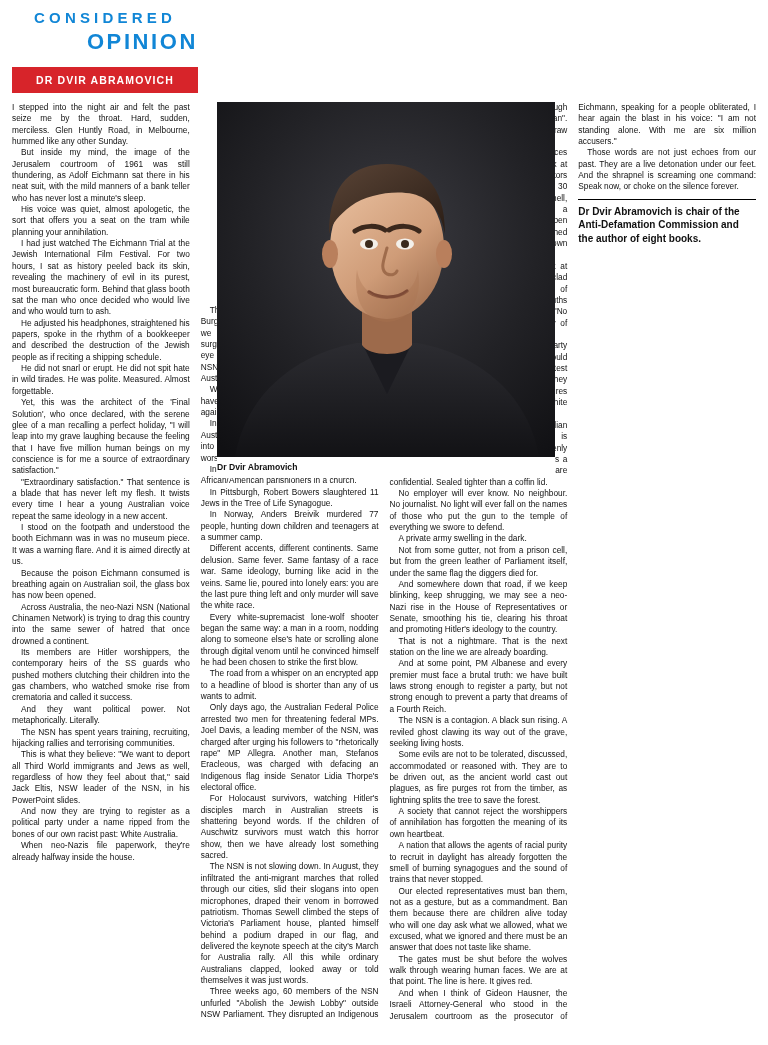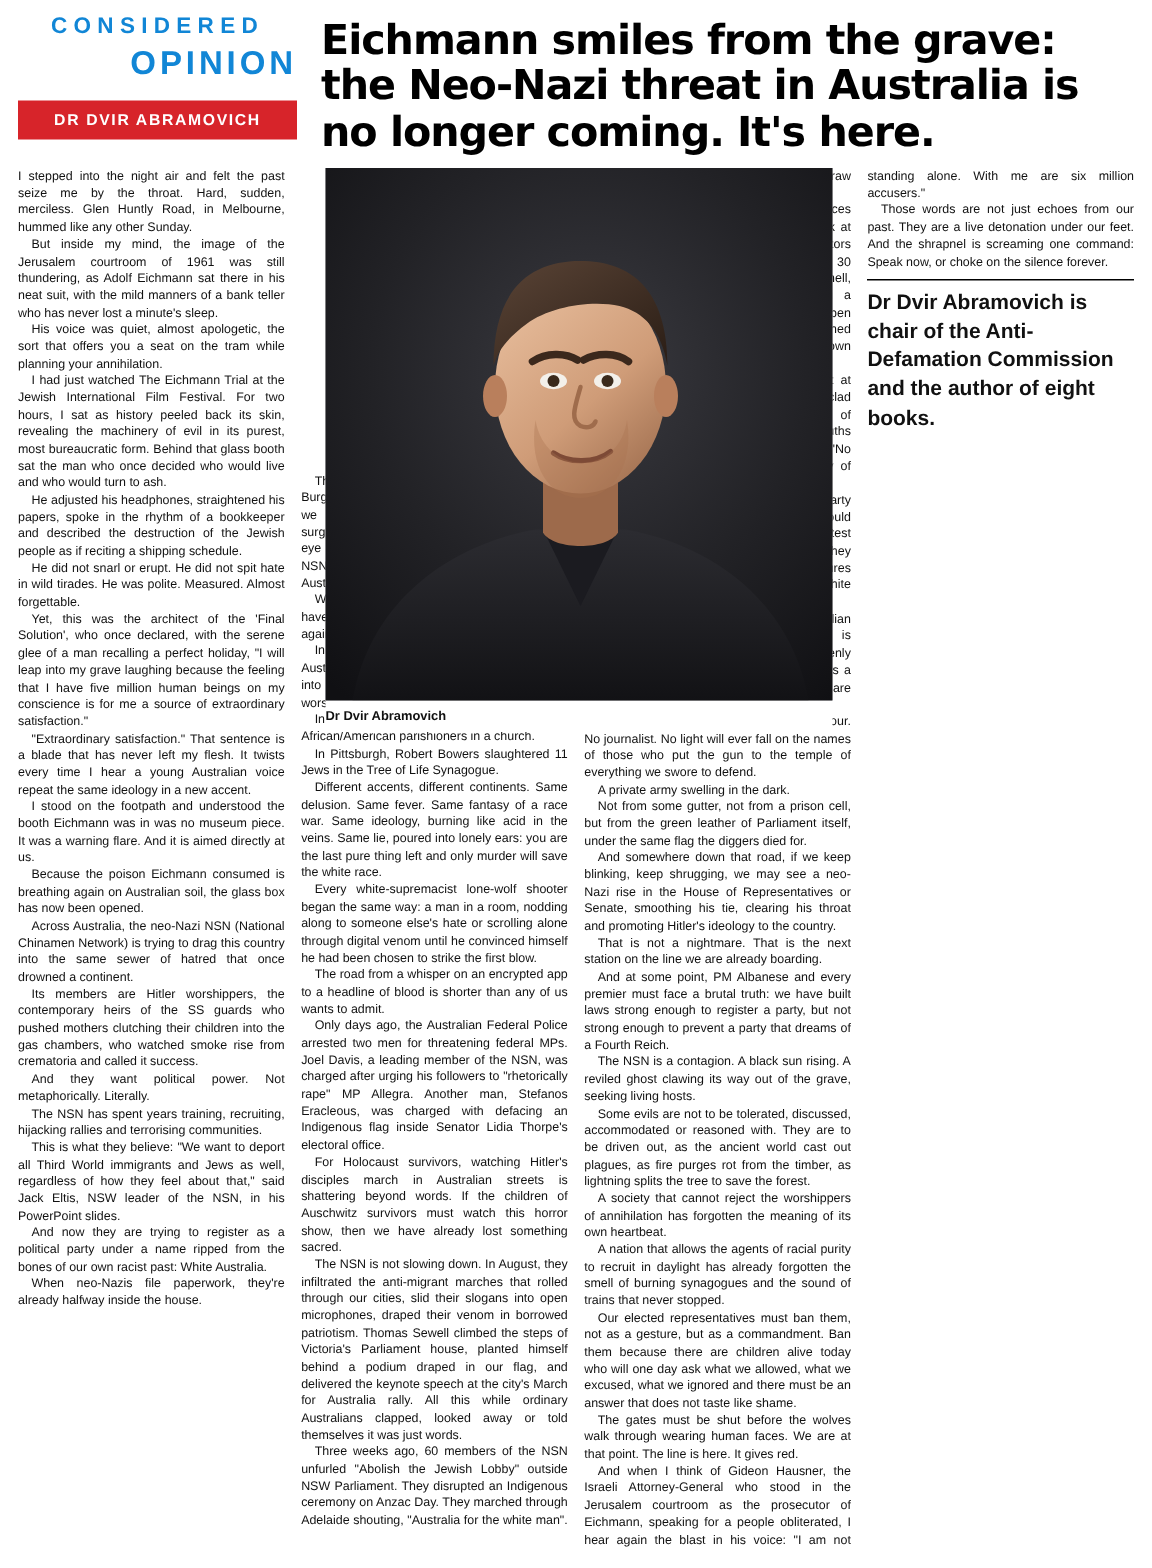--- a/index.html
+++ b/index.html
@@ -127,44 +127,41 @@
     font-weight: 700;
     padding: 5px 0 6px 0;
     color: #111;
   }
   .spacer-photo {
     width: 100%;
     height: 372px;
   }
   .final-note {
     font-weight: 700;
-    font-size: 14px;
+    font-size: 10px;
     line-height: 1.37;
     margin-top: 7px;
     text-align: left;
   }
   .rule-top {
     border-top: 1px solid #000;
     margin-top: 6px;
     padding-top: 5px;
   }
 </style>
 </head>
 <body>
 
 <div class="page">
 
   <div class="masthead">
     <div class="brand">
       <div class="brand-considered">CONSIDERED</div>
       <div class="brand-opinion">OPINION</div>
       <div class="byline-bar">DR DVIR ABRAMOVICH</div>
-    </div>
-    <div class="headline-wrap">
-      <h1 class="headline">Eichmann smiles from the grave: the Neo-Nazi threat in Australia is no longer coming. It's here.</h1>
     </div>
   </div>
 
   <div class="content">
 
     <div class="photo-block">
       <div class="photo">
         <svg width="338" height="355" viewBox="0 0 338 355" xmlns="http://www.w3.org/2000/svg" aria-hidden="true">
           <defs>
             <radialGradient id="bgGrad" cx="52%" cy="38%" r="78%">
@@ -236,20 +233,21 @@
       <p>The NSN has spent years training, recruiting, hijacking rallies and terrorising communities.</p>
       <p>This is what they believe: "We want to deport all Third World immigrants and Jews as well, regardless of how they feel about that," said Jack Eltis, NSW leader of the NSN, in his PowerPoint slides.</p>
       <p>And now they are trying to register as a political party under a name ripped from the bones of our own racist past: White Australia.</p>
       <p>When neo-Nazis file paperwork, they're already halfway inside the house.</p>
       <div class="spacer-photo"></div>
         <p>This month, ASIO Director-General Mike Burgess, the man we pay to keep us safe while we sleep and who chooses his words with surgical precision, has looked the country in the eye and said that neo-Nazi networks like the NSN pose "the single greatest threat to Australia's liberal democracy".</p>
       <p>We know exactly where this road ends. We have watched the credits roll in blood again and again and again.</p>
       <p>In Christchurch, Brenton Tarrant, an Australian the NSN once tried to recruit, walked into two mosques and murdered 51 worshippers.</p>
       <p>In Charleston, Dylann Roof executed nine African/American parishioners in a church.</p>
       <p>In Pittsburgh, Robert Bowers slaughtered 11 Jews in the Tree of Life Synagogue.</p>
+      <p>In Norway, Anders Breivik murdered 77 people, hunting down children and teenagers at a summer camp.</p>
       <p>Different accents, different continents. Same delusion. Same fever. Same fantasy of a race war. Same ideology, burning like acid in the veins. Same lie, poured into lonely ears: you are the last pure thing left and only murder will save the white race.</p>
       <p>Every white-supremacist lone-wolf shooter began the same way: a man in a room, nodding along to someone else's hate or scrolling alone through digital venom until he convinced himself he had been chosen to strike the first blow.</p>
       <p>The road from a whisper on an encrypted app to a headline of blood is shorter than any of us wants to admit.</p>
       <p>Only days ago, the Australian Federal Police arrested two men for threatening federal MPs. Joel Davis, a leading member of the NSN, was charged after urging his followers to "rhetorically rape" MP Allegra. Another man, Stefanos Eracleous, was charged with defacing an Indigenous flag inside Senator Lidia Thorpe's electoral office.</p>
       <p>For Holocaust survivors, watching Hitler's disciples march in Australian streets is shattering beyond words. If the children of Auschwitz survivors must watch this horror show, then we have already lost something sacred.</p>
       <p>The NSN is not slowing down. In August, they infiltrated the anti-migrant marches that rolled through our cities, slid their slogans into open microphones, draped their venom in borrowed patriotism. Thomas Sewell climbed the steps of Victoria's Parliament house, planted himself behind a podium draped in our flag, and delivered the keynote speech at the city's March for Australia rally. All this while ordinary Australians clapped, looked away or told themselves it was just words.</p>
       <p>Three weeks ago, 60 members of the NSN unfurled "Abolish the Jewish Lobby" outside NSW Parliament. They disrupted an Indigenous ceremony on Anzac Day. They marched through Adelaide shouting, "Australia for the white man". They've built a network of camps to draw disaffected teenagers into their ranks.</p>
       <p>Leader of the NSN, Thomas Sewell, faces more than 20 charges for the violent attack at Camp Sovereignty in Melbourne. Prosecutors say Sewell screamed, "Let's get them" and 30 men charged like hounds released from hell, pinning bodies, smashing ribs, breaking a woman's nose, spitting another's scalp open and hurling missiles. Sewell himself punched and kicked in a frenzy until even his own followers dragged him away.</p>
       <p>In October, a magistrate looked straight at Sewell, who had marched his black-clad paramilitary column through the heart of Ballarat, boots hammering the ground, mouths roaring "Australia for the white man" and "No more Chinamen" and found him not guilty of acting in an offensive manner.</p>
       <p>And now, they are exploiting Australia's party registration rules with a clinical focus that would make Eichmann grin. In their latest communiqué, the NSN announced that they have already crossed the 1,500 signatures needed to register their federal party, "White Australia".</p>

